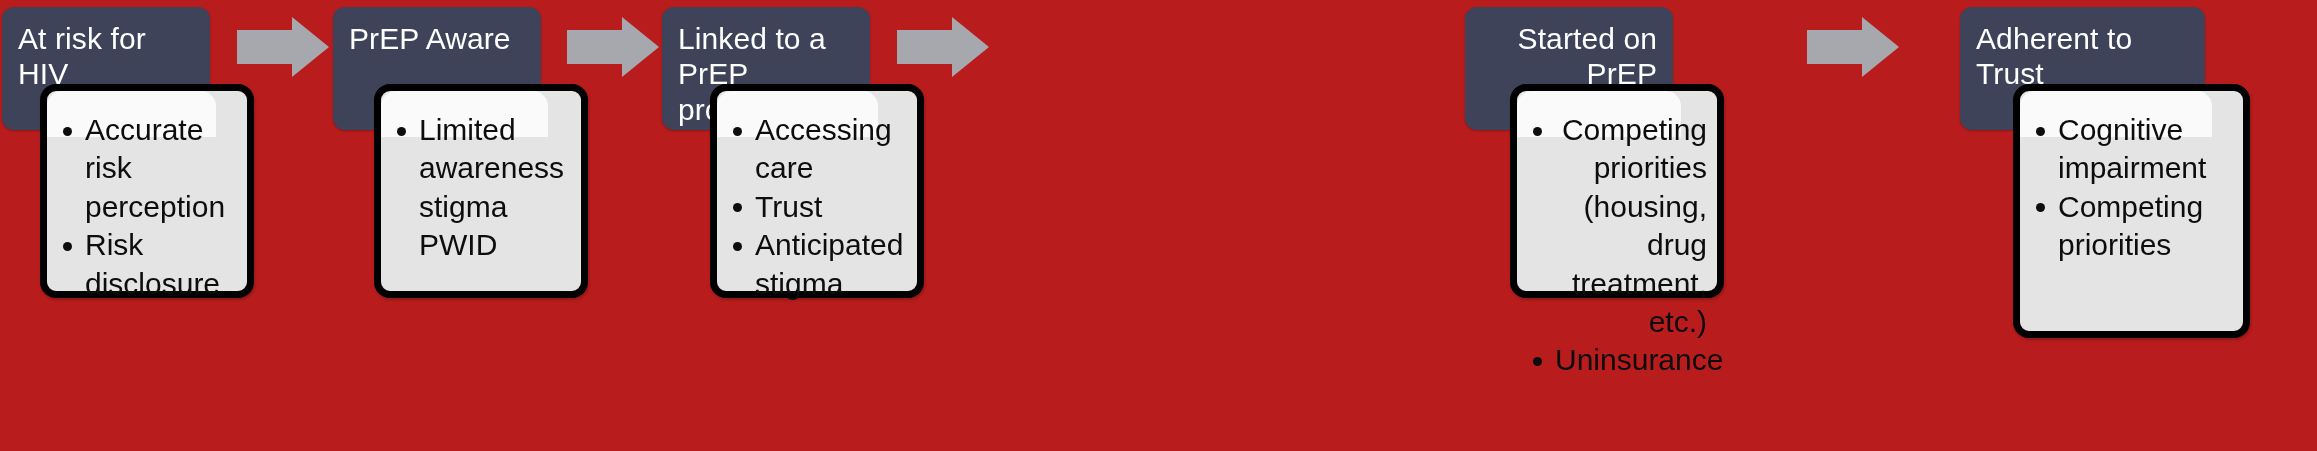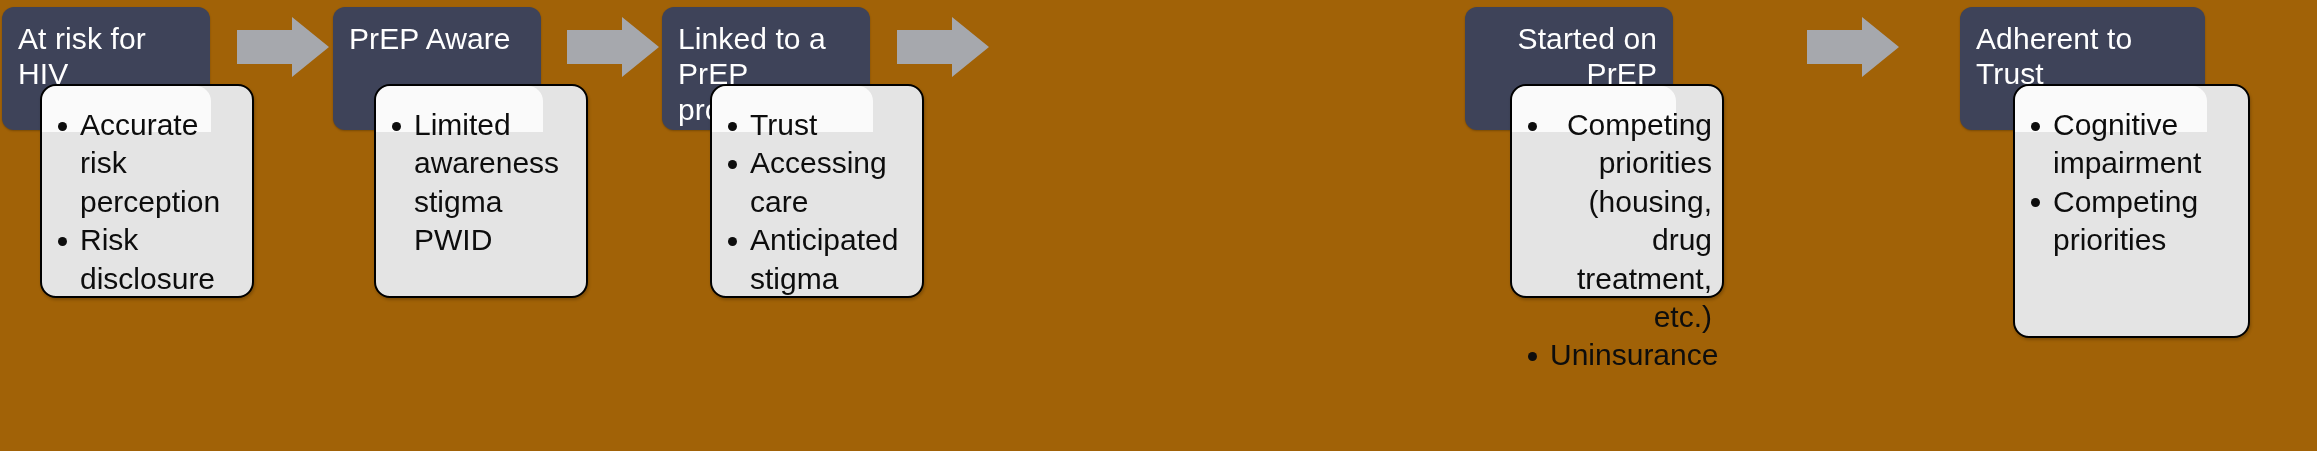--- a/index.html
+++ b/index.html
@@ -4,21 +4,21 @@
 <style>
   html,body{margin:0;padding:0;background:#ffffff;}
   body{
     width:2317px;height:451px;
     font-family:"Liberation Sans", sans-serif;
     overflow:hidden;
   }
   #flow{
     position:relative;
     width:2317px;height:451px;
-    background:#a16207;
+    background:#b91c1c;
   }
 
   
   .stage{position:absolute;top:0;height:451px;}
 
   .stage-header{
     position:absolute;
     background:#3E4359;
     border-radius:12px;
     color:#ffffff;
@@ -27,21 +27,21 @@
     font-size:30px;
     line-height:1.18;
     letter-spacing:0.1px;
     z-index:1;
     box-shadow:0 1px 2px rgba(0,0,0,0.25);
   }
 
   .stage-body{
     position:absolute;
     background:#E4E4E4;
-    border:2px solid #000000;
+    border:7px solid #000000;
     border-radius:16px;
     box-sizing:border-box;
     z-index:2;
     box-shadow:1px 2px 3px rgba(0,0,0,0.22);
   }
   
   .stage-body .tint{
     position:absolute;
     left:0;top:0;
     border-top-left-radius:15px;
@@ -122,22 +122,22 @@
     </svg>
   </div>
 
   <div class="stage" style="left:660px;width:340px;">
     <div class="stage-header" style="left:2px;top:7px;width:208px;height:123px;">
       <span>Linked to a PrEP provider</span>
     </div>
     <div class="stage-body" style="left:50px;top:84px;width:214px;height:214px;">
       <div class="tint" style="width:161px;height:46px;"></div>
       <ul class="bullets">
+        <li><span class="dot"></span><span>Accessing care</span></li>
         <li><span class="dot"></span><span>Trust</span></li>
-        <li><span class="dot"></span><span>Accessing care</span></li>
         <li><span class="dot"></span><span>Anticipated stigma</span></li>
       </ul>
     </div>
   </div>
 
   <div class="arrow" style="left:897px;top:17px;">
     <svg width="92" height="60" viewBox="0 0 92 60">
       <polygon points="0,13 55,13 55,0 92,30 55,60 55,47 0,47" fill="#A6A8AD"></polygon>
     </svg>
   </div>

